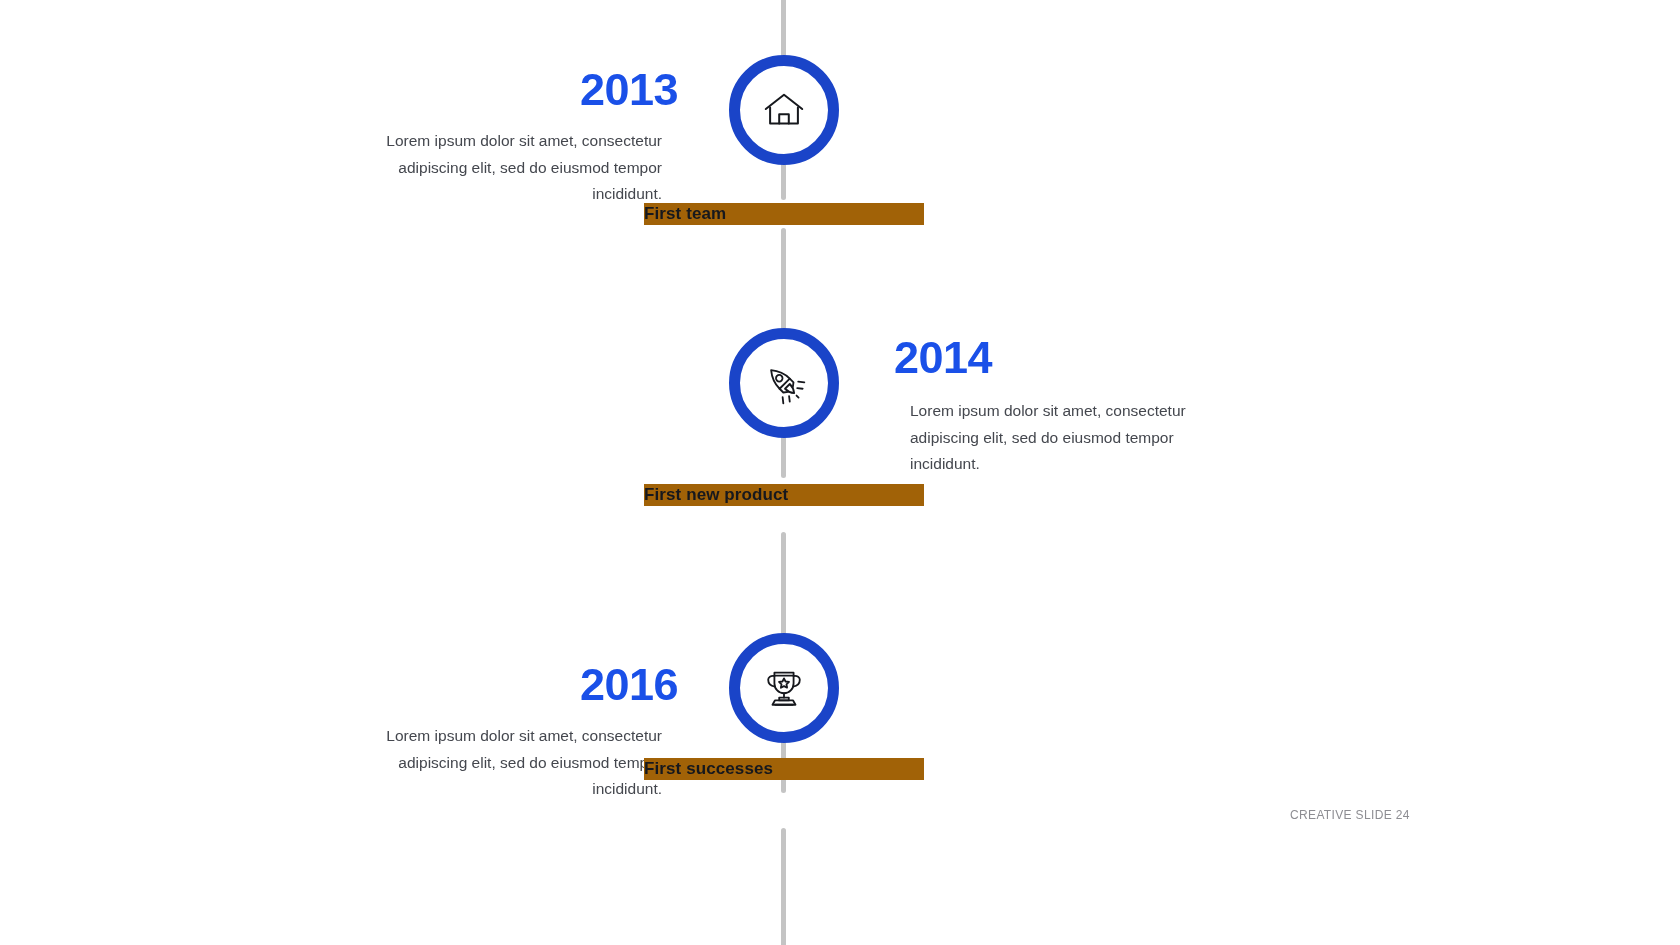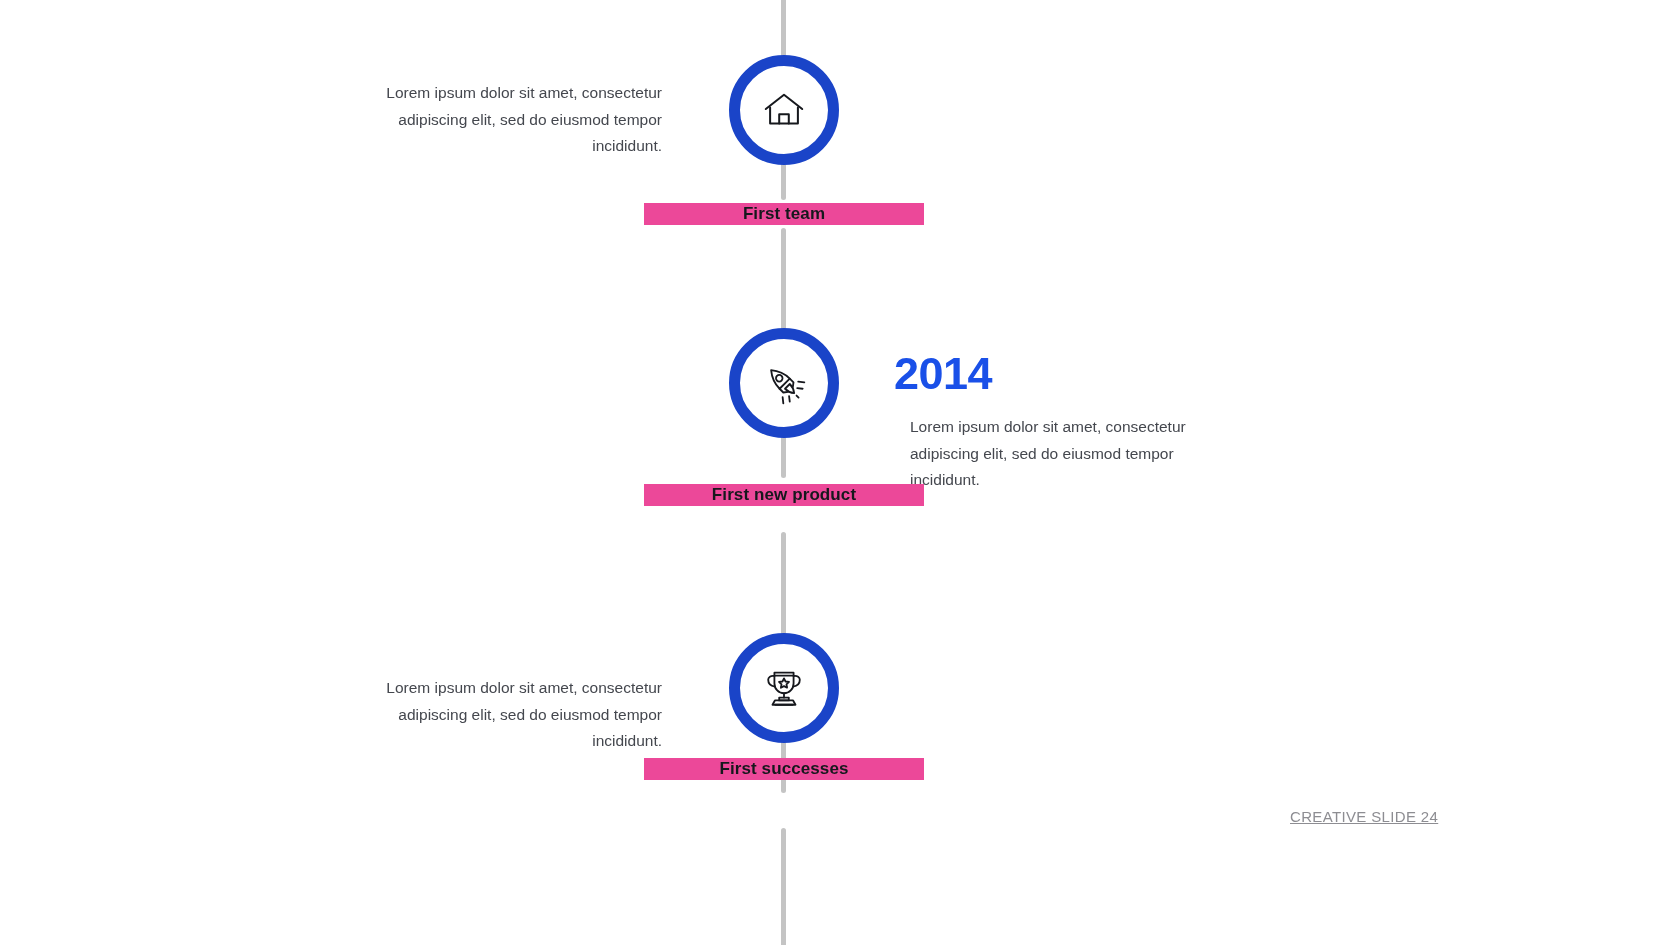--- a/index.html
+++ b/index.html
@@ -59,28 +59,27 @@
 
   .node svg {
     display: block;
   }
 
   
   .caption {
     position: absolute;
     width: 280px;
     left: 644px;
-    text-align: center;
     font-size: 17px;
     font-weight: bold;
     color: #16181d;
     line-height: 22px;
     letter-spacing: 0.1px;
     z-index: 4;
-    background: #ec4899;
+    background: #a16207;
   }
   .cap-1 { top: 203px; }
   .cap-2 { top: 484px; }
   .cap-3 { top: 758px; }
 
   
   .block {
     position: absolute;
     width: 312px;
   }
@@ -98,51 +97,51 @@
     line-height: 26.5px;
     margin: 16px;
   }
 
   .block-left  { text-align: right; }
   .block-right { text-align: left;  }
 
   .block-2013 { left: 366px; top: 66px;  }
   .block-2013 .desc { margin-top: 14px; }
 
-  .block-2014 { left: 894px; top: 350px; }
+  .block-2014 { left: 894px; top: 334px; }
   .block-2014 .desc { margin-top: 16px; }
 
   .block-2016 { left: 366px; top: 661px; }
   .block-2016 .desc { margin-top: 14px; }
 
   
   .footer {
     position: absolute;
     left: 1290px;
     top: 808px;
-    font-size: 15px;
+    font-size: 12px;
     color: #8d8d92;
     letter-spacing: 0.35px;
-    text-decoration: underline;
   }
 </style>
 </head>
 <body>
 
 <div class="slide">
 
   <div class="spine spine-a"></div>
   <div class="spine spine-b"></div>
   <div class="spine spine-c"></div>
   <div class="spine spine-d"></div>
   <div class="spine spine-e"></div>
   <div class="spine spine-f"></div>
   <div class="spine spine-g"></div>
 
   <div class="block block-left block-2013">
+    <div class="year">2013</div>
     <div class="desc">Lorem ipsum dolor sit amet, consectetur adipiscing elit, sed do eiusmod tempor incididunt.</div>
   </div>
 
   <div class="node node-1">
     <span>
       <svg width="46" height="46" viewBox="0 0 48 48" fill="none" stroke="#16181d" stroke-width="2.1" stroke-linecap="round" stroke-linejoin="round">
         <path d="M5 23 L24 8 L43 23"></path>
         <path d="M9.5 21.5 V38 H38.5 V21.5"></path>
         <path d="M19 38 V28.5 H29 V38"></path>
       </svg>
@@ -171,20 +170,21 @@
   </div>
 
   <div class="caption cap-2">First new product</div>
 
   <div class="block block-right block-2014">
     <div class="year">2014</div>
     <div class="desc">Lorem ipsum dolor sit amet, consectetur adipiscing elit, sed do eiusmod tempor incididunt.</div>
   </div>
 
   <div class="block block-left block-2016">
+    <div class="year">2016</div>
     <div class="desc">Lorem ipsum dolor sit amet, consectetur adipiscing elit, sed do eiusmod tempor incididunt.</div>
   </div>
 
   <div class="node node-3">
     <span>
       <svg width="46" height="46" viewBox="0 0 48 48" fill="none" stroke="#16181d" stroke-width="1.9" stroke-linecap="round" stroke-linejoin="round">
         <path d="M14 8 H34 V19 C34 25 29.5 29.5 24 29.5 C18.5 29.5 14 25 14 19 Z"></path>
         <path d="M14 11 H34"></path>
         <path d="M14 11.5 C10 11 7.5 12.5 7.5 15.5 C7.5 19.5 10.5 22 14.5 22.5"></path>
         <path d="M34 11.5 C38 11 40.5 12.5 40.5 15.5 C40.5 19.5 37.5 22 33.5 22.5"></path>

